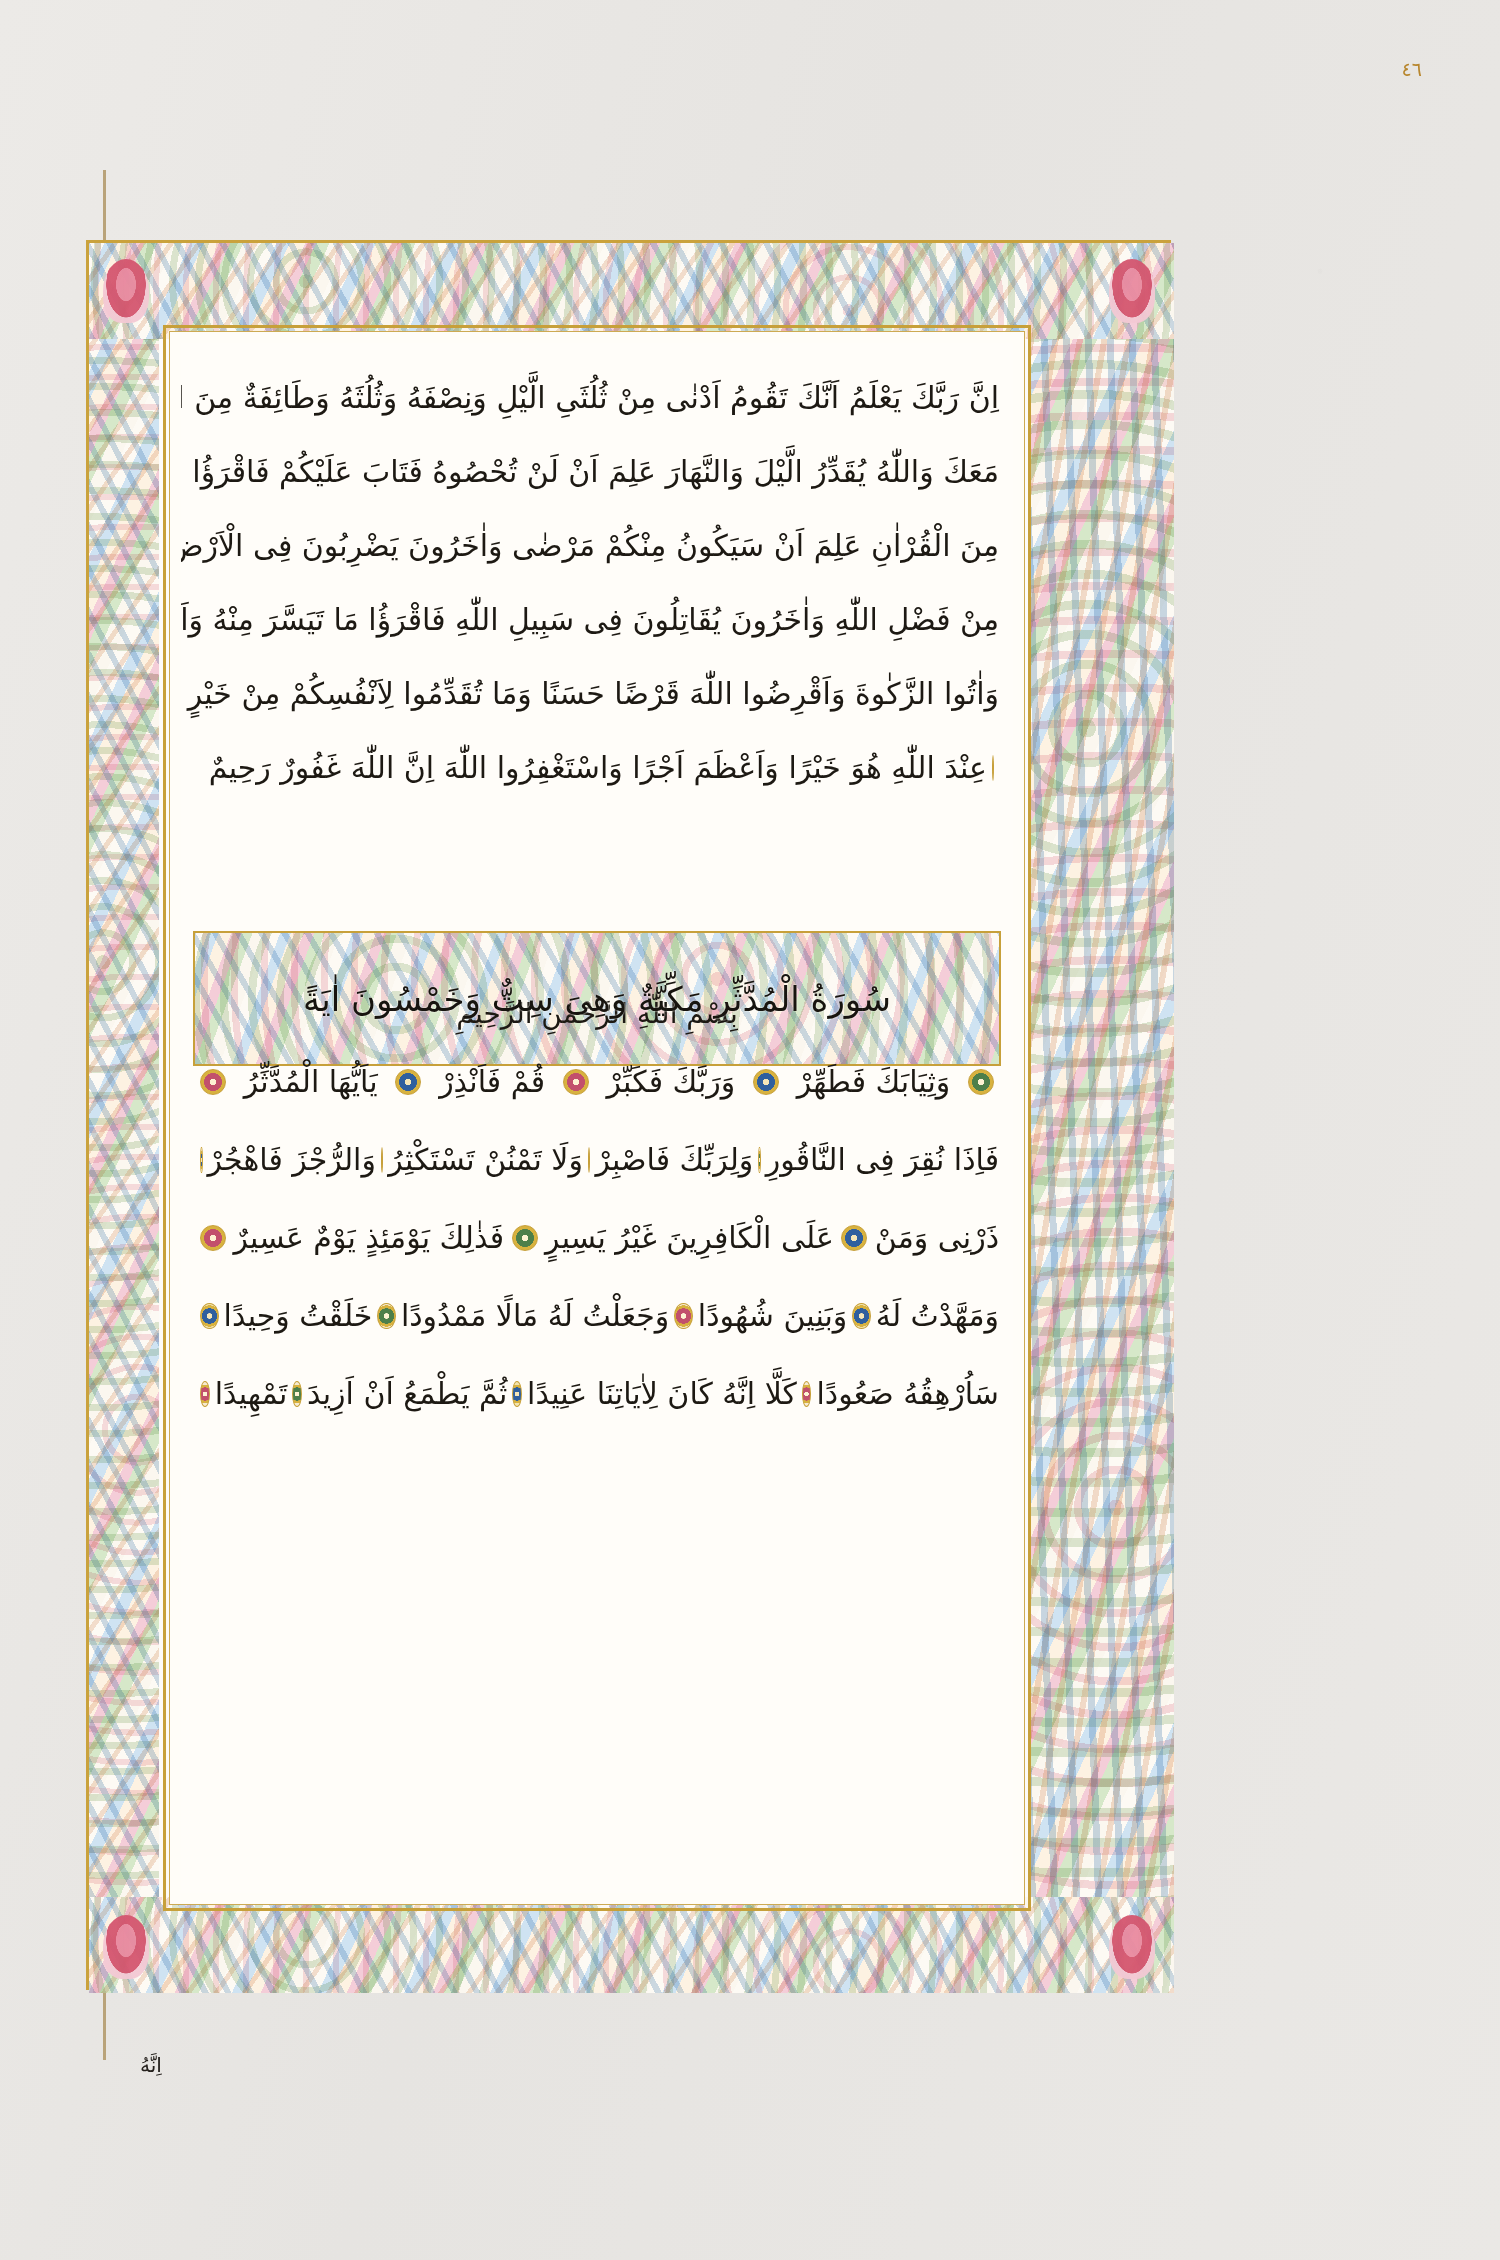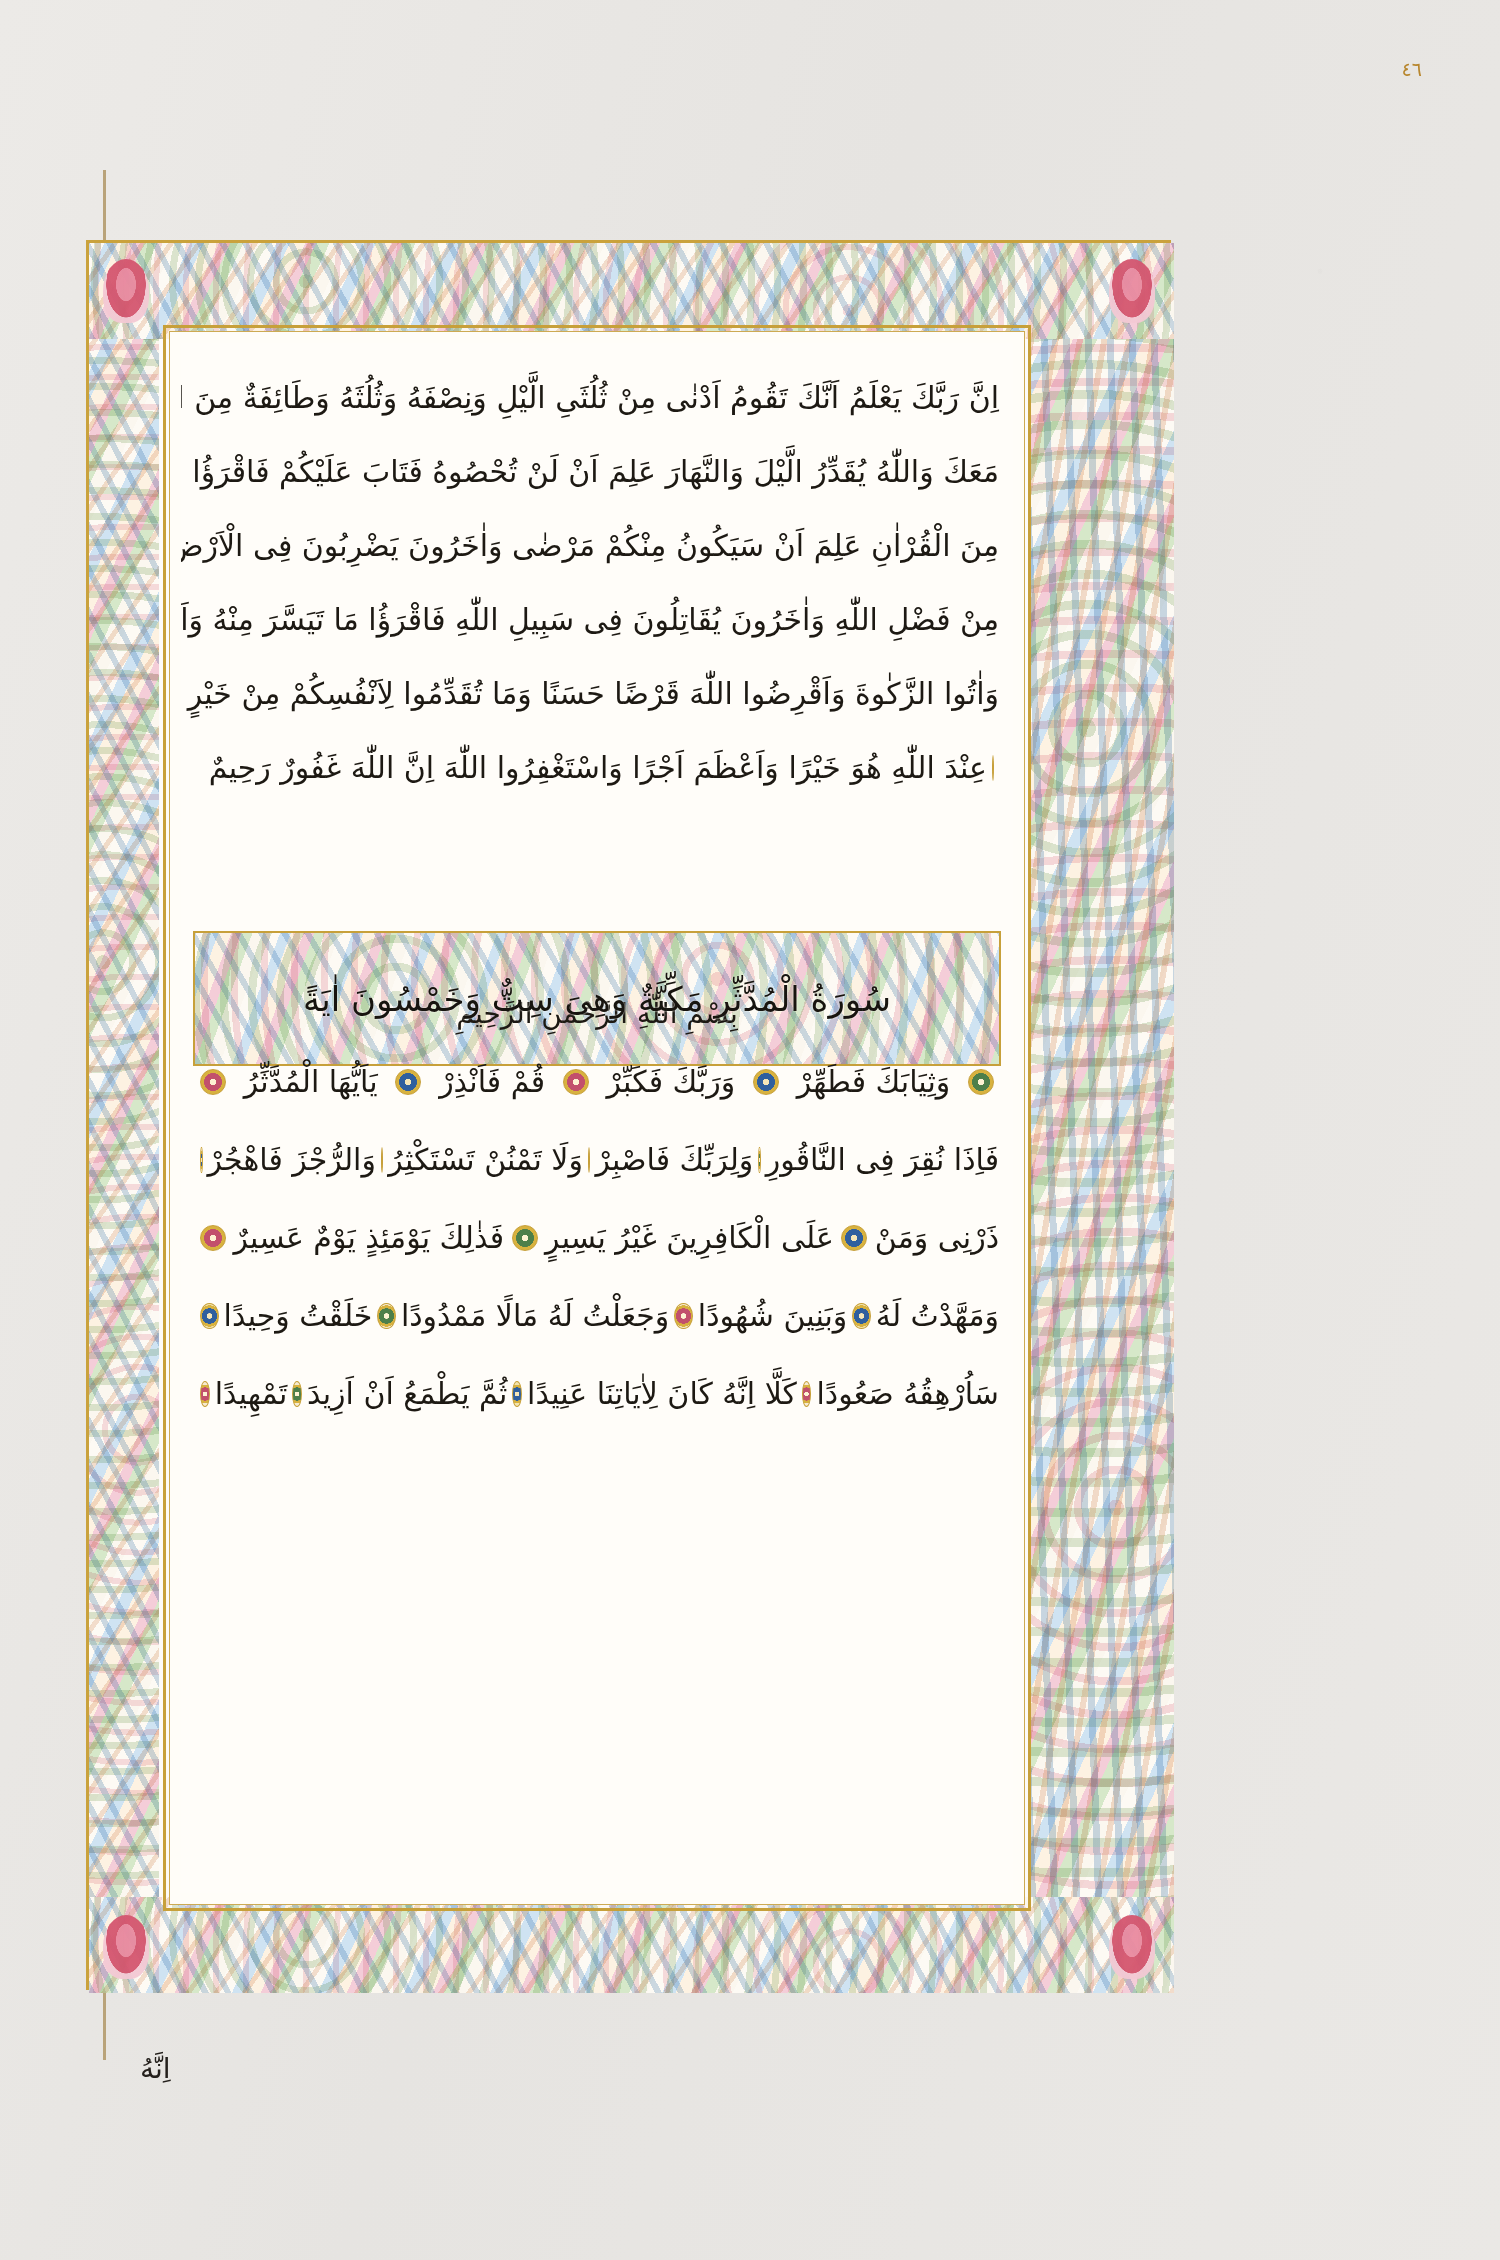--- a/index.html
+++ b/index.html
@@ -29,21 +29,21 @@
   
   #folio-number{
     position:absolute;right:78px;top:58px;
     color:#b8872f;font-size:19px;
     font-family:"DejaVu Sans", sans-serif;
     direction:rtl;
   }
   
   #catchword{
     position:absolute;left:140px;top:2055px;
-    color:#24201c;font-size:28px;direction:rtl;
+    color:#24201c;font-size:20px;direction:rtl;
     line-height:1;
   }
   
   .rule-mark{
     position:absolute;background:#b9a37a;width:3px;
   }
   #rule-top{left:103px;top:170px;height:110px;}
   #rule-bottom{left:103px;top:1950px;height:110px;}
 
   

